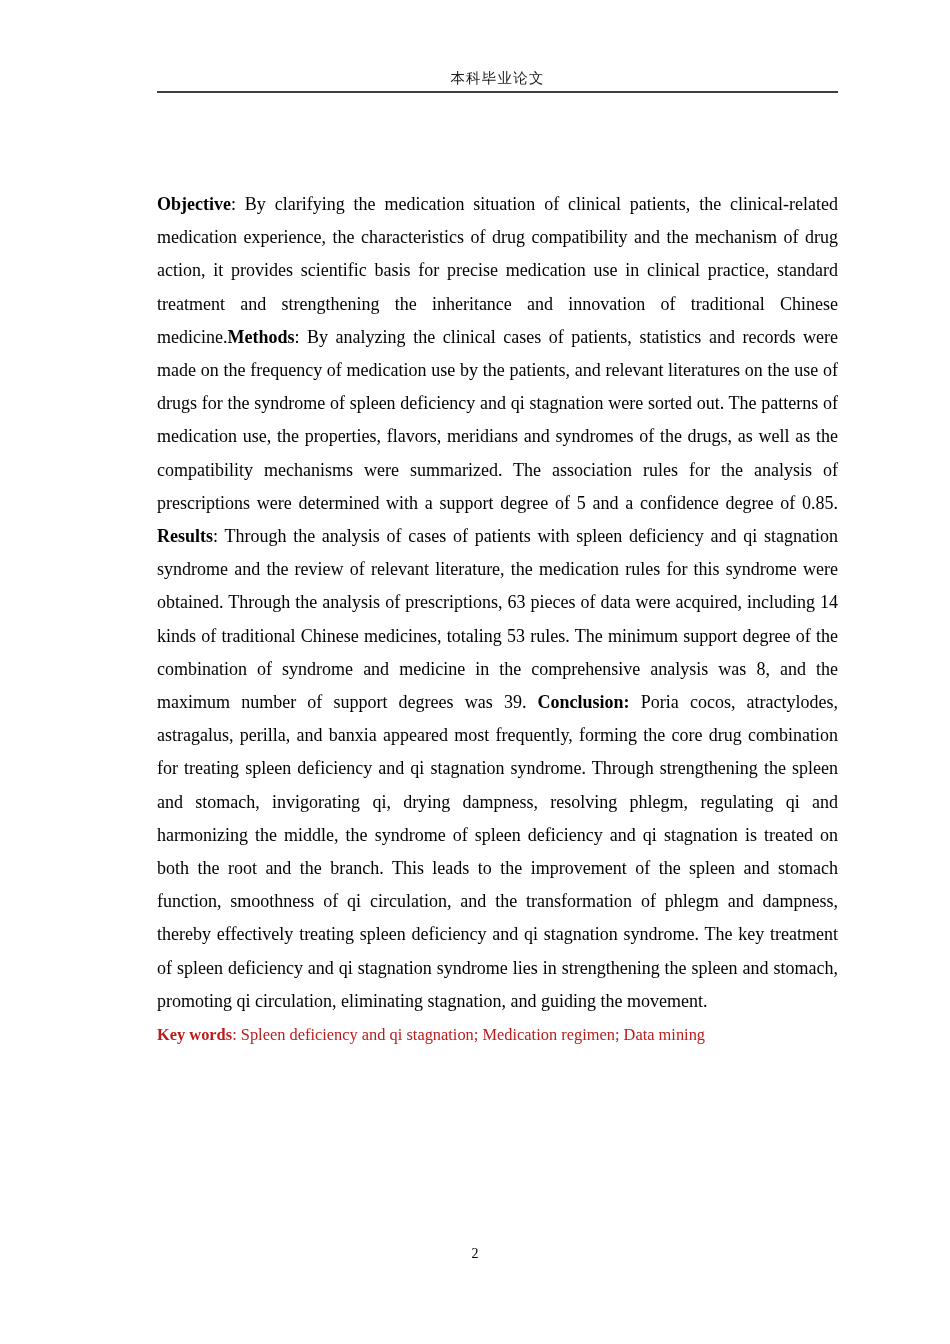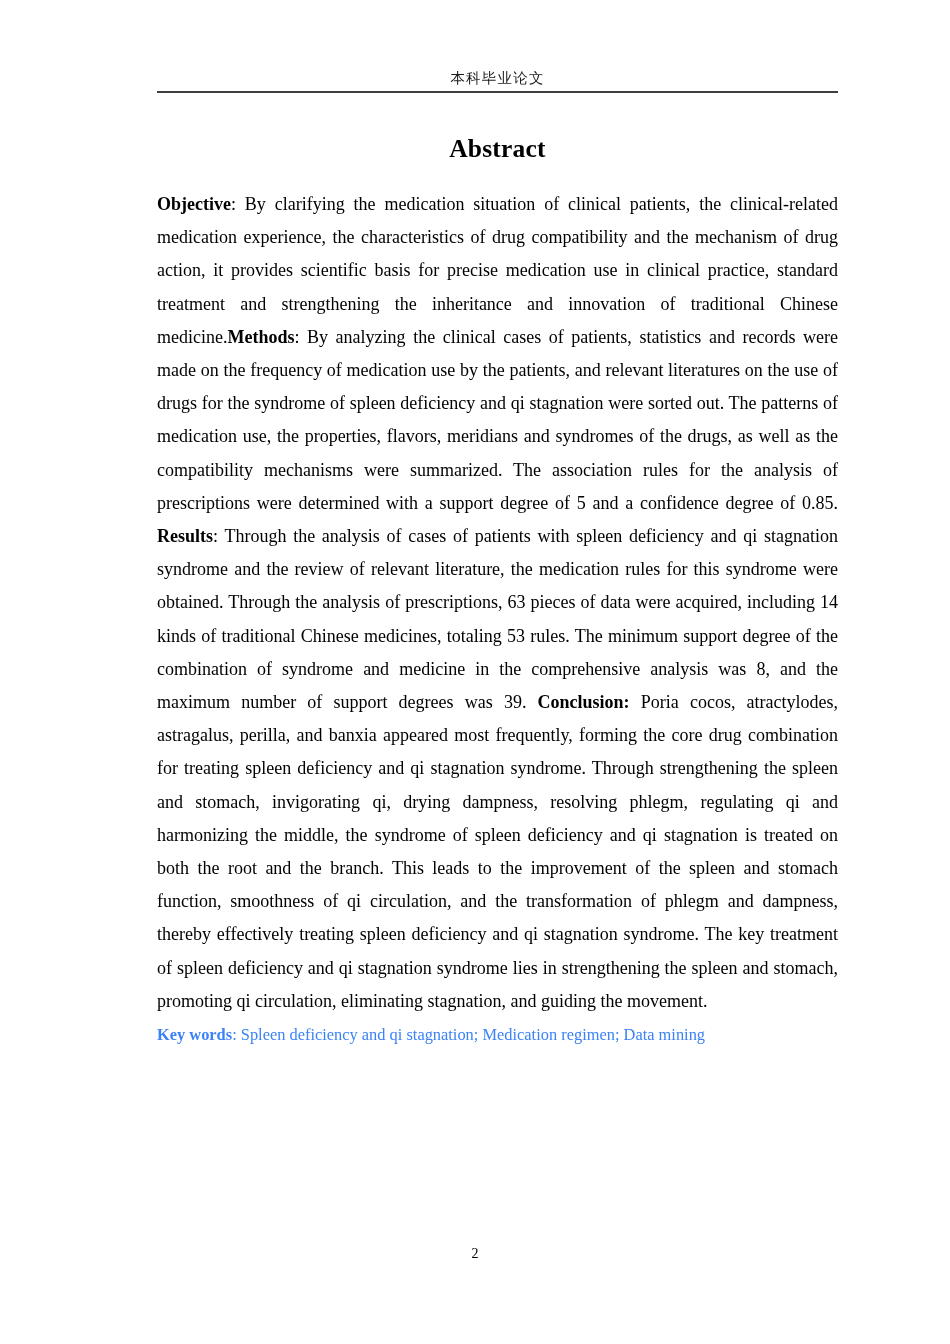--- a/index.html
+++ b/index.html
@@ -81,21 +81,21 @@
     hyphens: none;
   }
   .lead {
     font-weight: bold;
   }
   .keywords {
     margin: 0;
     font-size: 16.4px;
     line-height: 33.2px;
     text-align: left;
-    color: #3b82f6;
+    color: #b91c1c;
   }
 
   
   .page-number {
     position: absolute;
     left: 0;
     top: 1243px;
     width: 950px;
     text-align: center;
     font-size: 14px;
@@ -107,21 +107,20 @@
 <body>
 
 <div class="page">
 
   <div class="running-header">
     <span class="running-header-text">本科毕业论文</span>
   </div>
 
   <div class="header-rule"></div>
 
-  <h1 class="doc-title">Abstract</h1>
 
   <div class="body-block">
     <p class="para"><span class="lead">Objective</span><span>: By clarifying the medication situation of clinical patients, the clinical-related medication experience, the characteristics of drug compatibility and the mechanism of drug action, it provides scientific basis for precise medication use in clinical practice, standard treatment and strengthening the inheritance and innovation of traditional Chinese medicine.</span><span class="lead">Methods</span><span>: By analyzing the clinical cases of patients, statistics and records were made on the frequency of medication use by the patients, and relevant literatures on the use of drugs for the syndrome of spleen deficiency and qi stagnation were sorted out. The patterns of medication use, the properties, flavors, meridians and syndromes of the drugs, as well as the compatibility mechanisms were summarized. The association rules for the analysis of prescriptions were determined with a support degree of 5 and a confidence degree of 0.85. </span><span class="lead">Results</span><span>: Through the analysis of cases of patients with spleen deficiency and qi stagnation syndrome and the review of relevant literature, the medication rules for this syndrome were obtained. Through the analysis of prescriptions, 63 pieces of data were acquired, including 14 kinds of traditional Chinese medicines, totaling 53 rules. The minimum support degree of the combination of syndrome and medicine in the comprehensive analysis was 8, and the maximum number of support degrees was 39. </span><span class="lead">Conclusion:</span><span> Poria cocos, atractylodes, astragalus, perilla, and banxia appeared most frequently, forming the core drug combination for treating spleen deficiency and qi stagnation syndrome. Through strengthening the spleen and stomach, invigorating qi, drying dampness, resolving phlegm, regulating qi and harmonizing the middle, the syndrome of spleen deficiency and qi stagnation is treated on both the root and the branch. This leads to the improvement of the spleen and stomach function, smoothness of qi circulation, and the transformation of phlegm and dampness, thereby effectively treating spleen deficiency and qi stagnation syndrome. The key treatment of spleen deficiency and qi stagnation syndrome lies in strengthening the spleen and stomach, promoting qi circulation, eliminating stagnation, and guiding the movement.</span></p>
 
     <p class="keywords"><span class="lead">Key words</span><span>: Spleen deficiency and qi stagnation; Medication regimen; Data mining</span></p>
   </div>
 
   <div class="page-number">2</div>
 
 </div>

